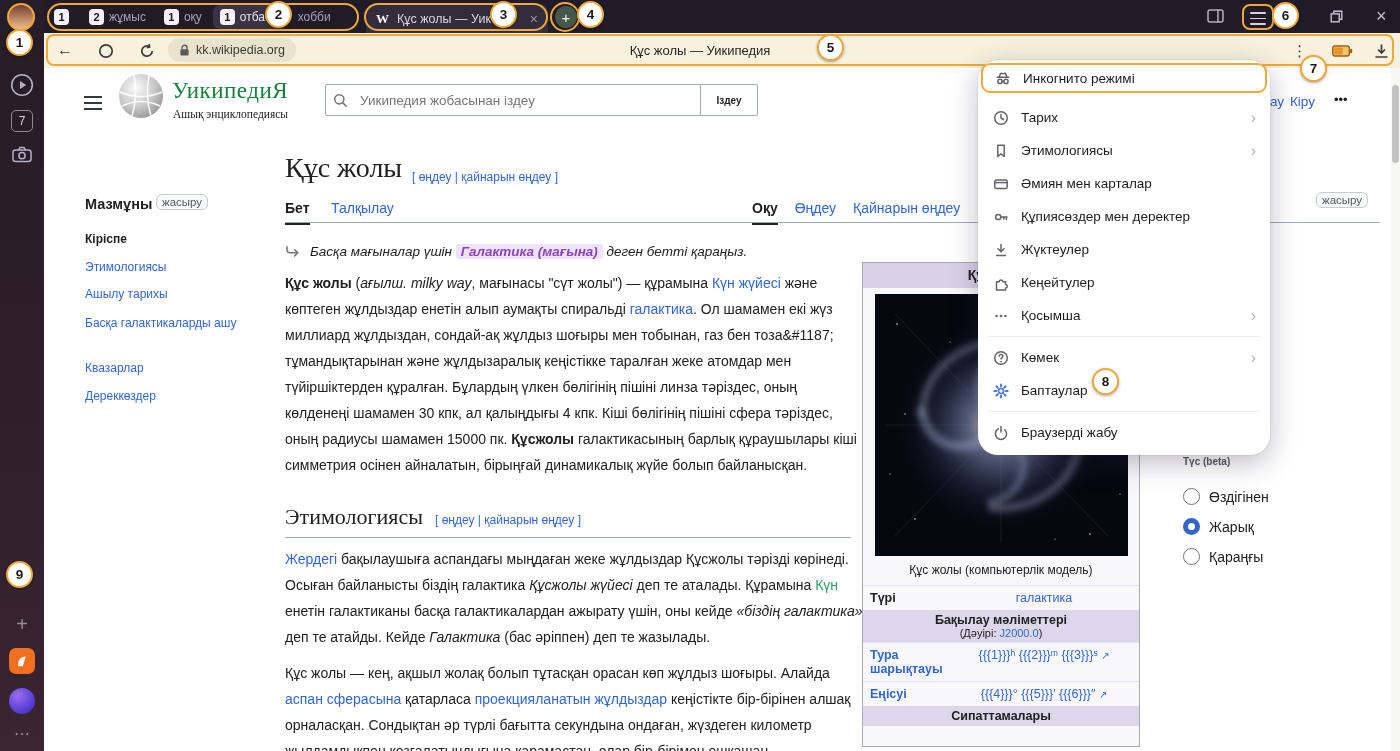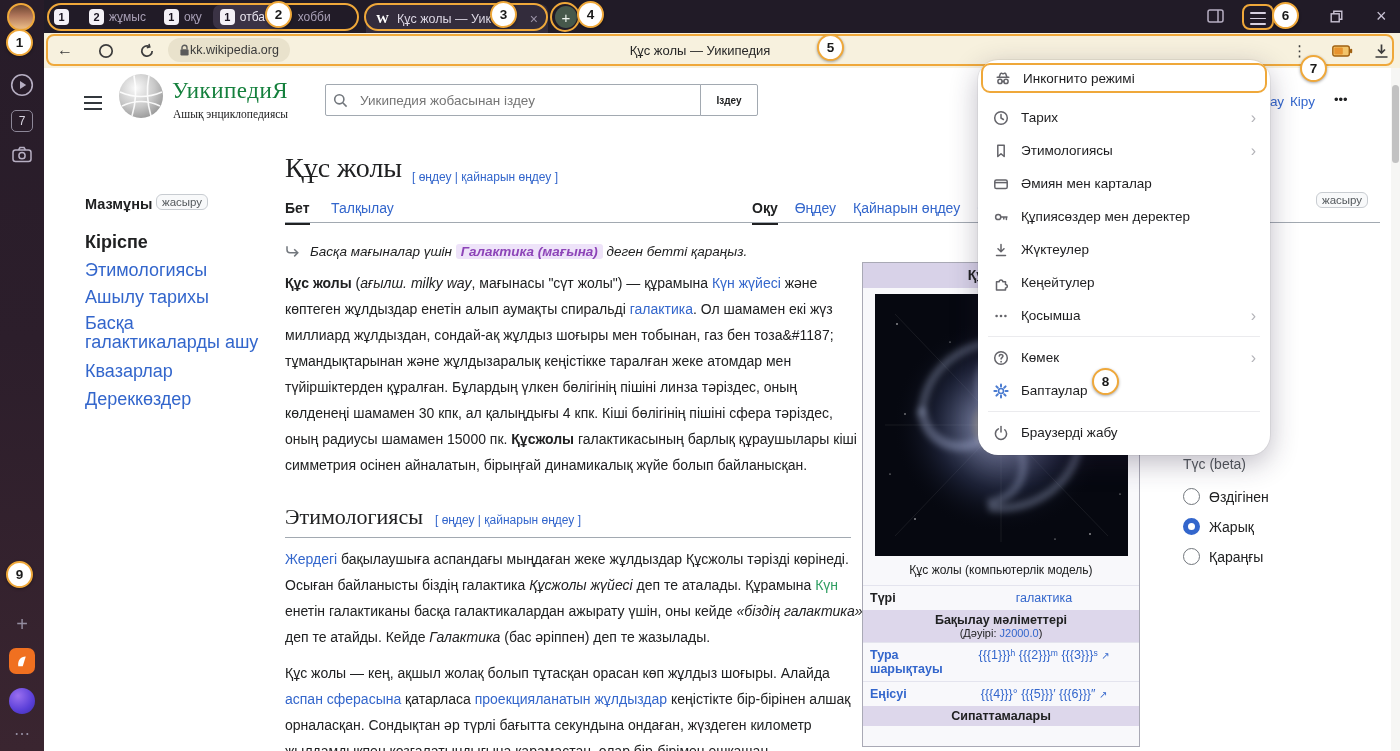--- a/index.html
+++ b/index.html
@@ -26,36 +26,36 @@
 .ttitle{font-size:12.5px;color:#dcd7e4;white-space:nowrap;overflow:hidden;flex:1}
 .tclose{color:#9a92a6;font-size:14px;line-height:1}
 #ntb{position:absolute;left:511px;top:6px;width:22px;height:22px;border-radius:50%;background:#46584b;color:#eef4ee;font-size:15px;display:flex;align-items:center;justify-content:center}
 .tbicon{position:absolute}
 #hamb span{display:block;width:16px;height:1.8px;background:#d6d0e0;margin:3.4px 0;border-radius:1px}
 #closew{color:#c9c3d4;font-size:18px;line-height:1}
 
 
 #abar{position:absolute;left:44px;top:33px;width:1356px;height:35px;background:#f7f1de}
 .aico{position:absolute;color:#3c3c3c}
-#urlchip{position:absolute;left:124px;top:5px;height:24px;border-radius:12px;background:#e9e2cc;display:flex;align-items:center;padding:0 11px;font-size:12.5px;color:#3a3a3a}
+#urlchip{position:absolute;left:124px;top:5px;height:24px;border-radius:12px;background:#e9e2cc;display:flex;align-items:center;gap:6px;padding:0 11px;font-size:12.5px;color:#3a3a3a}
 #ptitle{position:absolute;left:0;right:44px;top:0;height:35px;line-height:35px;text-align:center;font-size:13px;color:#262626}
 
 
 #page{position:absolute;left:44px;top:68px;width:1356px;height:683px;background:#fff;color:#202122;font-size:14px}
 .pabs{position:absolute}
 .lnk{color:#3366cc}
 .serif{font-family:"Liberation Serif",serif}
 #wburger span{display:block;width:18px;height:2px;background:#33383d;margin:4px 0}
 #wordmark{font-family:"Liberation Serif",serif;font-size:23px;letter-spacing:.5px;color:#15803d}
 #tagline{font-family:"Liberation Serif",serif;font-size:11.5px;color:#202122}
 #wsearch{position:absolute;left:281px;top:16px;display:flex;height:32px}
 #wsinput{width:376px;height:32px;border:1px solid #a2a9b1;border-radius:2px 0 0 2px;padding:0 8px 0 34px;font-size:13.5px;color:#202122;font-family:inherit;background:#fff}
 #wsbtn{width:58px;height:32px;border:1px solid #a2a9b1;margin-left:-1px;background:#fff;font-weight:bold;font-size:10px;color:#202122;border-radius:0 2px 2px 0;font-family:inherit}
 .hchip{font-size:11.5px;color:#54595d;background:#f8f9fa;border:1px solid #c8ccd1;border-radius:6px;padding:1px 5px}
-.tocitem{font-size:18px}
+.tocitem{font-size:12px}
 .ptab{font-size:14px;padding-bottom:7px}
 .ptab.on{color:#202122;font-weight:bold;border-bottom:2px solid #202122}
 #prule{border-top:1px solid #a2a9b1}
 #hatnote{font-style:italic;font-size:13.5px;color:#202122;display:flex;align-items:center;gap:10px}
 .para{line-height:26px;font-size:14px;overflow:hidden;text-align:left}
 .seg-b{font-weight:bold}
 .seg-i{font-style:italic}
 .seg-a{color:#3366cc}
 .seg-g{color:#2f9e62}
 .seg-chip{background:#eee3f9;color:#8d44b8;font-weight:bold;border-radius:3px;padding:0 5px;font-style:italic}
@@ -72,21 +72,21 @@
 .ibx-row .l{width:86px;font-weight:bold;flex:0 0 86px}
 .ibx-row .v{flex:1;text-align:center}
 .ibx-sec{background:#ddd7eb;text-align:center;font-weight:bold;padding:3px 4px;font-size:12.5px}
 .ibx-sub{font-weight:normal;font-size:11px}
 .extlink{font-size:10px;color:#3366cc}
 
 
 .radio{width:17px;height:17px;border:1.4px solid #72777d;border-radius:50%;background:#fff;flex:0 0 17px}
 .radio.on{border:5px solid #36c}
 .radiorow{position:absolute;display:flex;align-items:center;gap:9px;font-size:14px;color:#202122}
-#apphead{position:absolute;font-size:14px;font-weight:normal;color:#54595d}
+#apphead{position:absolute;font-size:10px;font-weight:bold;color:#54595d}
 
 
 #sbtrack{position:absolute;right:0;top:0;width:9px;height:683px;background:#f6f6f4}
 #sbthumb{position:absolute;right:1px;top:17px;width:7px;height:78px;background:#c2c2c2;border-radius:4px}
 
 
 #menu{position:absolute;left:978px;top:60px;width:292px;background:#fff;border-radius:20px;z-index:40;
   box-shadow:0 8px 28px rgba(40,30,60,.30),0 0 0 1px rgba(0,0,0,.05);padding:3px 0 6px}
 .mi{height:33px;display:flex;align-items:center;padding:0 14px;gap:11px;font-size:13.5px;color:#1c1c1e}
 .mi .chev{margin-left:auto;color:#b3b3b8;font-size:16px;line-height:1}

